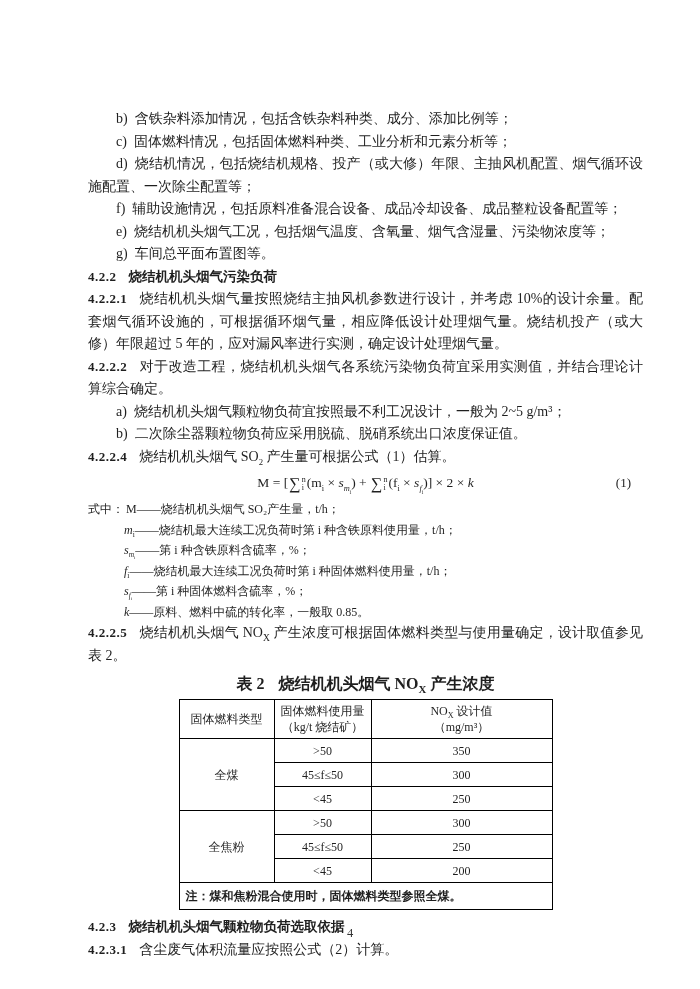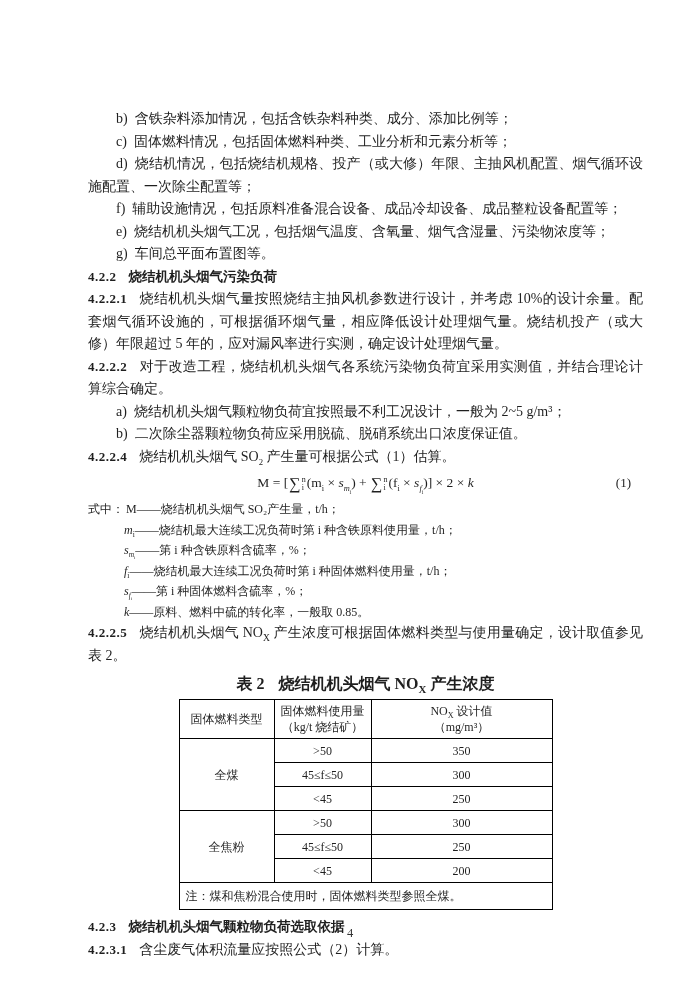--- a/index.html
+++ b/index.html
@@ -47,21 +47,21 @@
   .capsub{font-size:0.68em;}
   table{
     border-collapse:collapse;table-layout:fixed;
     width:374px;margin:0 auto 6px auto;
     font-size:12px;line-height:16px;
   }
   th,td{border:1px solid #000;text-align:center;vertical-align:middle;padding:1px 2px;font-weight:normal;}
   th{height:36px;}
   td{height:21px;}
   .th-line{display:block;}
-  td.note{text-align:left;padding:3px 6px;height:20px;}
+  td.note{text-align:left;padding:3px 6px;height:20px;font-weight:bold;}
   .page-num{
     position:absolute;top:922px;left:0;width:700px;
     text-align:center;font-size:12.5px;color:#333;
   }
 </style>
 </head>
 <body>
 
 <div class="page">
 

